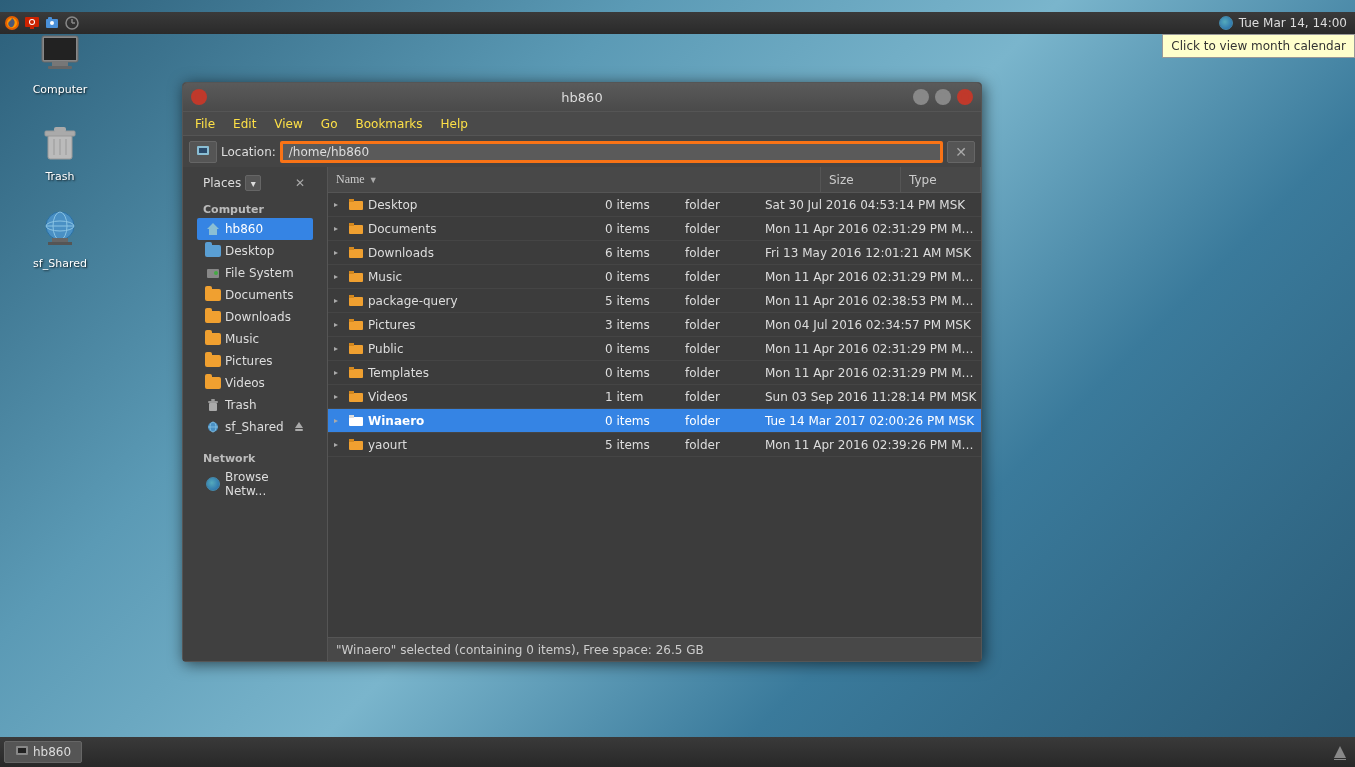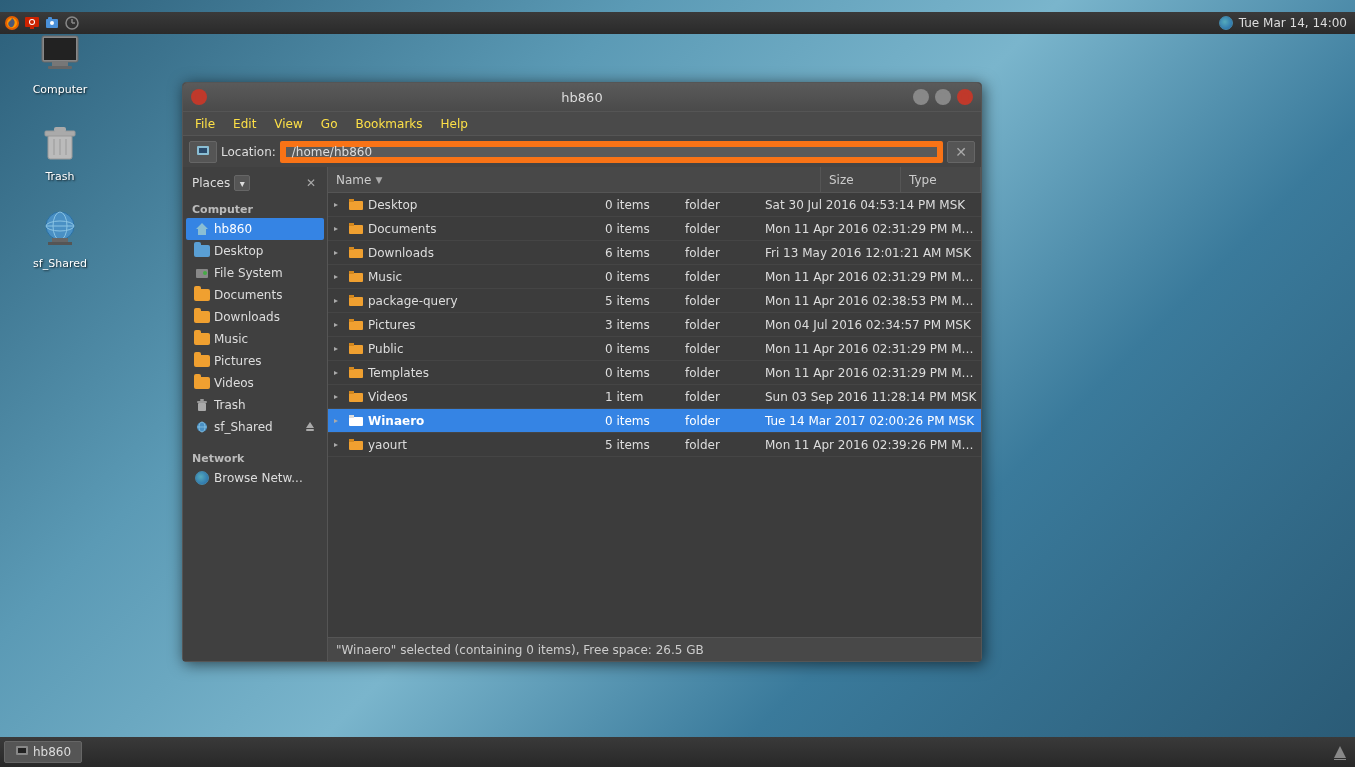--- a/index.html
+++ b/index.html
@@ -217,21 +217,21 @@
       border-top: 1px solid #555;
     }
     .fm-location-label {
       color: #ddd;
       font-size: 12px;
     }
     .fm-location-bar {
       flex: 1;
       height: 22px;
       background: #5a5a5a;
-      border: 6px solid #f97316;
+      border: 3px solid #f97316;
       border-radius: 2px;
       color: #ddd;
       font-size: 12px;
       padding: 0 6px;
       display: flex;
       align-items: center;
     }
     .fm-back-btn {
       width: 28px; height: 22px;
       background: #555;
@@ -249,21 +249,21 @@
       display: flex;
       overflow: hidden;
     }
 
     
     .fm-sidebar {
       width: 145px;
       background: #404040;
       border-right: 1px solid #555;
       overflow-y: auto;
-      padding: 4px 1px;
+      padding: 4px 12px;
       flex-shrink: 0;
     }
     .fm-sidebar-places-header {
       display: flex;
       align-items: center;
       padding: 4px 8px;
       gap: 4px;
     }
     .fm-places-label {
       color: #ddd;
@@ -343,21 +343,21 @@
       font-size: 12px;
       padding: 0 8px;
       height: 100%;
       display: flex;
       align-items: center;
       gap: 4px;
       border-right: 1px solid #555;
       cursor: pointer;
       user-select: none;
     }
-    .fm-col-name { flex: 1; }
+    .fm-col-name { flex: 1; font-family: Liberation Serif, serif; }
     .fm-col-size { width: 80px; }
     .fm-col-type { width: 80px; }
     .fm-col-date { width: 220px; }
     .fm-filelist-body {
       flex: 1;
       overflow-y: auto;
     }
     .fm-file-row {
       display: flex;
       align-items: center;
@@ -502,20 +502,23 @@
         <line x1="8" y1="4" x2="8" y2="8" stroke="#888" stroke-width="1.5"></line>
         <line x1="8" y1="8" x2="11" y2="8" stroke="#888" stroke-width="1.5"></line>
       </svg>
     </div>
   </div>
   <div class="taskbar-top-right">
     <div class="globe-icon" style="width:14px;height:14px;"></div>
     <span>Tue Mar 14, 14:00</span>
   </div>
 
+  <div class="tooltip-calendar">
+    <span>Click to view month calendar</span>
+  </div>
 </div>
 
 <div class="desktop-icons">
 
   <div class="desktop-icon">
     <div class="icon-img">
       <svg width="44" height="44" viewBox="0 0 44 44">
         <rect x="4" y="4" width="36" height="26" rx="2" fill="#888" stroke="#666" stroke-width="1"></rect>
         <rect x="6" y="6" width="32" height="22" fill="#222"></rect>
         <rect x="14" y="30" width="16" height="4" fill="#777"></rect>

